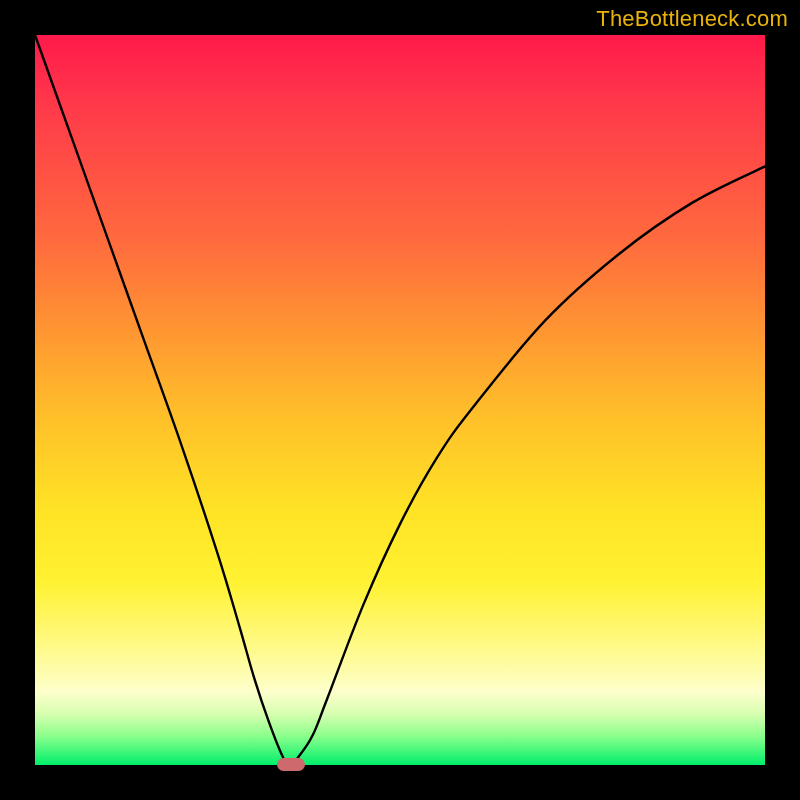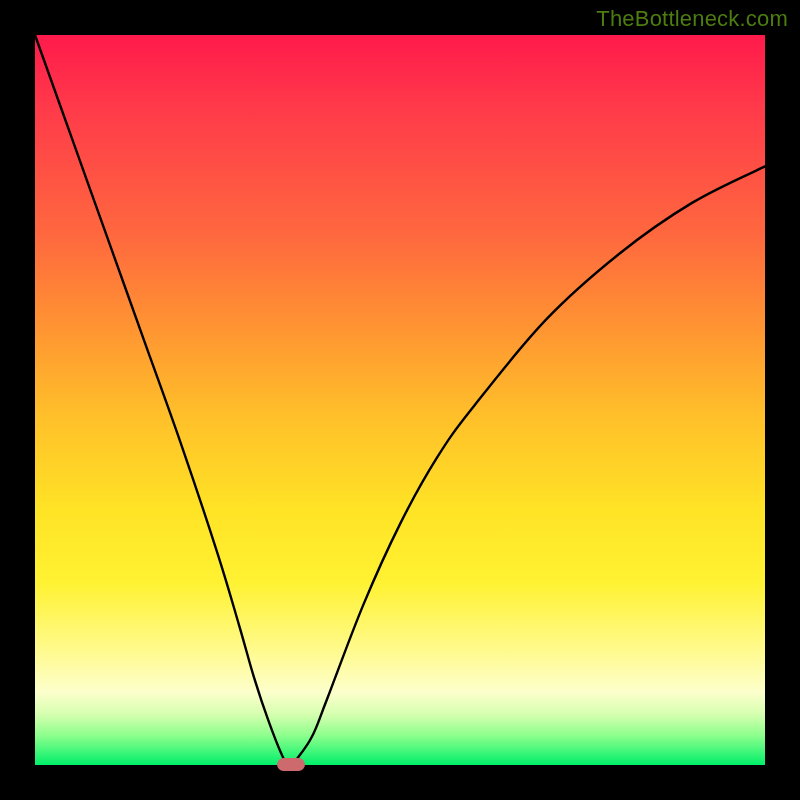--- a/index.html
+++ b/index.html
@@ -39,21 +39,21 @@
       #fdffcc 90%,
       #d7ffb0 93%,
       #8cff8c 96%,
       #00ef6a 100%
     );
   }
   .watermark {
     position: absolute;
     top: 6px;
     right: 12px;
-    color: #4d7c0f;
+    color: #eab308;
     font-size: 22px;
     font-weight: 500;
     letter-spacing: 0.2px;
     user-select: none;
   }
   svg.curve {
     position: absolute;
     left: 0;
     top: 0;
     width: 730px;

